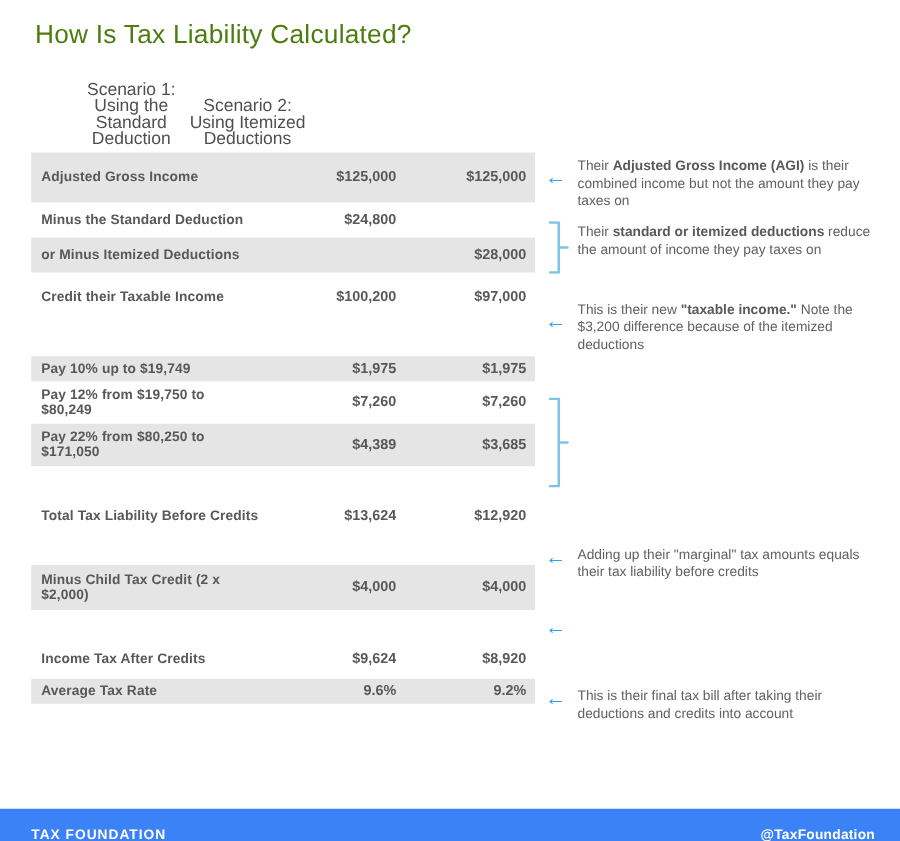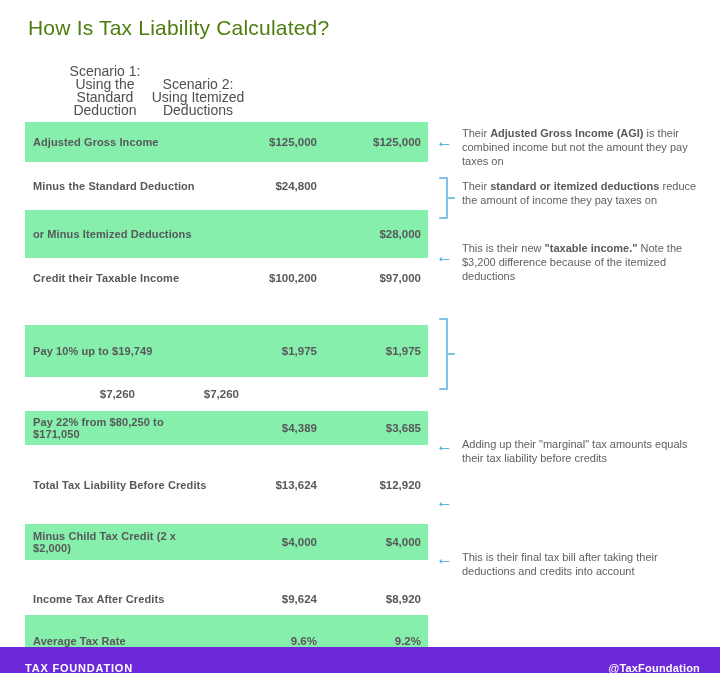--- a/index.html
+++ b/index.html
@@ -11,41 +11,41 @@
   
   .thead{position:absolute;left:25px;top:60px;width:403px;height:57px;display:flex;align-items:flex-end;padding-right:7px;box-sizing:border-box;}
   .thead .c-label{flex:1;padding-left:8px;}
   .thead .cell{font-size:14px;font-weight:400;color:#4e4f51;line-height:13px;white-space:pre-line;margin-top:12px;}
   .h-v1{width:110px;text-align:center;position:relative;left:25px;}
   .h-v2{width:104px;text-align:center;position:relative;left:11px;}
 
   
   .tbody{position:absolute;left:25px;top:122px;width:403px;}
   .row{display:flex;align-items:center;padding-right:7px;box-sizing:border-box;}
-  .row.blue{background:#86efac;}
+  .row.blue{background:#e5e5e5;}
   .c-label{flex:1;padding-left:8px;font-size:11px;font-weight:700;color:#57585a;letter-spacing:.1px;}
   .c-v1{width:110px;text-align:right;font-size:11.5px;font-weight:700;color:#57585a;}
   .c-v2{width:104px;text-align:right;font-size:11.5px;font-weight:700;color:#57585a;}
-  .h40{height:40px}.h38{height:48px}.h36{height:36px}.h35{height:52px}.h34{height:34px}.h33{height:33px}
+  .h40{height:40px}.h38{height:28px}.h36{height:36px}.h35{height:20px}.h34{height:34px}.h33{height:33px}
   .sp27{height:27px}.sp22{height:22px}.sp21{height:21px}
 
   
   .ann{position:absolute;left:436px;width:262px;padding-left:26px;box-sizing:border-box;font-size:11px;line-height:14px;color:#606165;}
   .ann .b{font-weight:700;color:#58595b;}
   .arrow{position:absolute;left:0;width:22px;font-size:17px;line-height:16px;font-weight:700;color:#2aa7e0;}
   .arrow-mid{top:8px;}
   .arrow-top{top:1px;}
   .a0{top:126px}.a1{top:179px}.a2{top:241px}.a3{top:332px}.a4{top:437px}.a5{top:493px}.a6{top:550px}
 
   .bracket{position:absolute;left:438px;}
   .bk1{top:177px}
   .bk2{top:318px}
 
   
-  .footer{position:absolute;left:0;top:647px;width:720px;height:26px;background:#6d28d9;display:flex;align-items:center;justify-content:space-between;box-sizing:border-box;padding:16px 20px 0 25px;}
+  .footer{position:absolute;left:0;top:647px;width:720px;height:26px;background:#3b82f6;display:flex;align-items:center;justify-content:space-between;box-sizing:border-box;padding:16px 20px 0 25px;}
   .footer .brand{color:#ffffff;font-size:11px;font-weight:700;letter-spacing:.8px;}
   .footer .handle{color:#ffffff;font-size:11px;font-weight:600;letter-spacing:.2px;}
 </style>
 </head>
 <body>
 
 <div class="page">
 
   <div class="title">How Is Tax Liability Calculated?</div>
 
@@ -80,20 +80,21 @@
       <div class="c-v1">$100,200</div>
       <div class="c-v2">$97,000</div>
     </div>
     <div class="sp27"></div>
     <div class="row blue h35">
       <div class="c-label">Pay 10% up to $19,749</div>
       <div class="c-v1">$1,975</div>
       <div class="c-v2">$1,975</div>
     </div>
     <div class="row h34">
+      <div class="c-label">Pay 12% from $19,750 to $80,249</div>
       <div class="c-v1">$7,260</div>
       <div class="c-v2">$7,260</div>
     </div>
     <div class="row blue h34">
       <div class="c-label">Pay 22% from $80,250 to $171,050</div>
       <div class="c-v1">$4,389</div>
       <div class="c-v2">$3,685</div>
     </div>
     <div class="sp22"></div>
     <div class="row h36">

